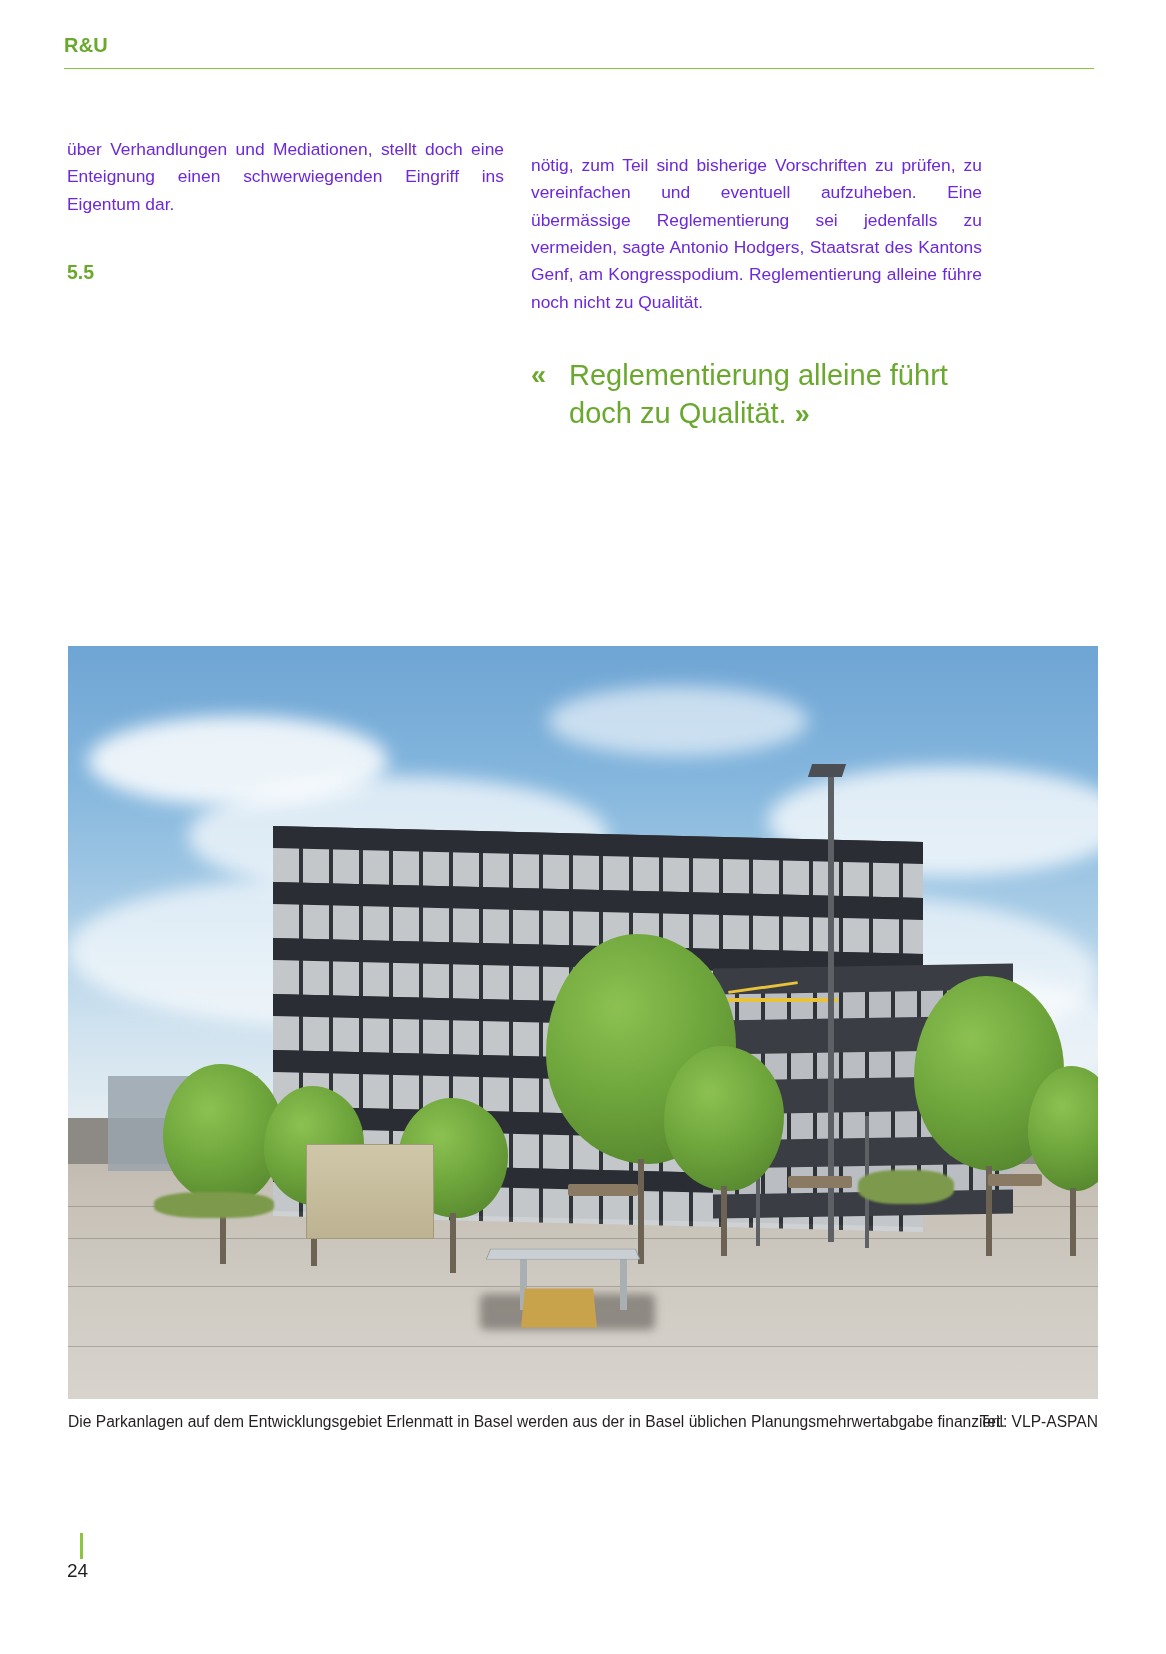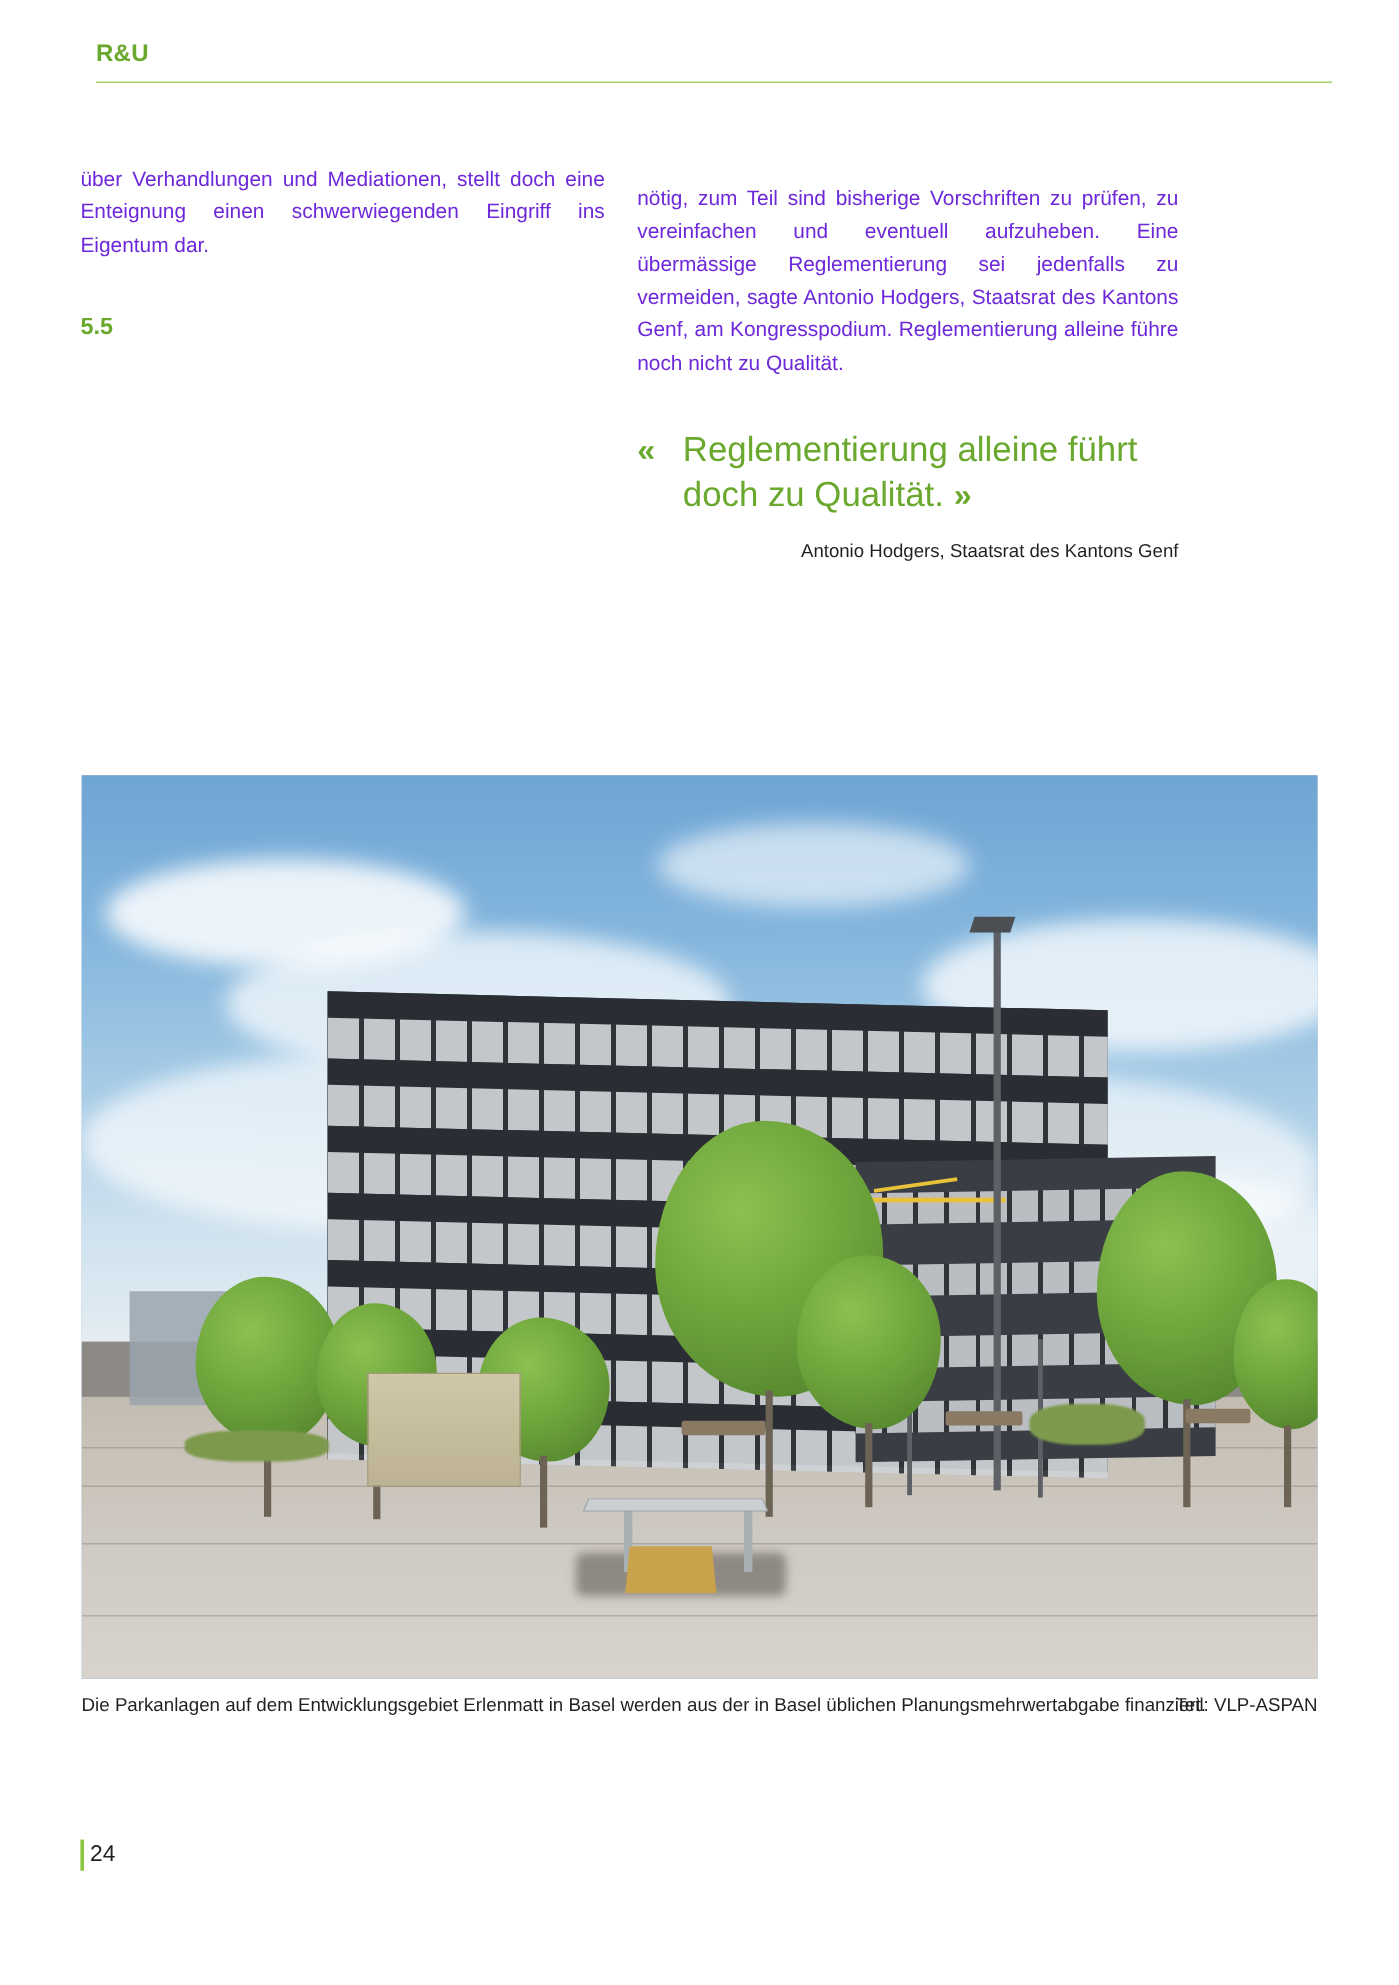--- a/index.html
+++ b/index.html
@@ -17,21 +17,21 @@
   .page {
     position: absolute;
     left: 0; top: 0;
     width: 1166px;
     height: 1654px;
   }
 
   
   .header {
     position: absolute;
-    left: 80px;
+    left: 64px;
     top: 34px;
     width: 1030px;
   }
   .header-title {
     font-size: 20px;
     font-weight: bold;
     color: #6aa82e;
     letter-spacing: 0.2px;
     line-height: 1.1;
   }
@@ -331,21 +331,22 @@
     bottom: 0;
     font-size: 15.6px;
   }
 
   
   .footer {
     position: absolute;
     left: 67px;
     top: 1533px;
     display: flex;
-    align-items: center;
+    align-items: flex-end;
+    flex-direction: column;
   }
   .footer-bar {
     width: 3px;
     height: 26px;
     background: #8cc63f;
     margin-right: 5px;
   }
   .page-number {
     font-size: 19px;
     color: #231f20;
@@ -372,21 +373,20 @@
     <div class="para-gap"></div>
 
   </div>
 
   <div class="col-right">
     <p class="body">nötig, zum Teil sind bisherige Vorschriften zu prüfen, zu vereinfachen und eventuell aufzuheben. Eine übermässige Reglementierung sei jedenfalls zu vermeiden, sagte Antonio Hodgers, Staatsrat des Kantons Genf, am Kongresspodium. Reglementierung alleine führe noch nicht zu Qualität.</p>
 
     <div class="pullquote">
       <span class="mark-open">«</span><span>Reglementierung alleine führt doch zu Qualität.</span> <span class="mark-close">»</span>
     </div>
-    <div class="quote-attrib">Antonio Hodgers, Staatsrat des Kantons Genf</div>
   </div>
 
   <div class="figure">
     <div class="photo">
       <div class="sky"></div>
       <div class="cloud c1"></div>
       <div class="cloud c2"></div>
       <div class="cloud c3"></div>
       <div class="cloud c4"></div>
       <div class="cloud c5"></div>

